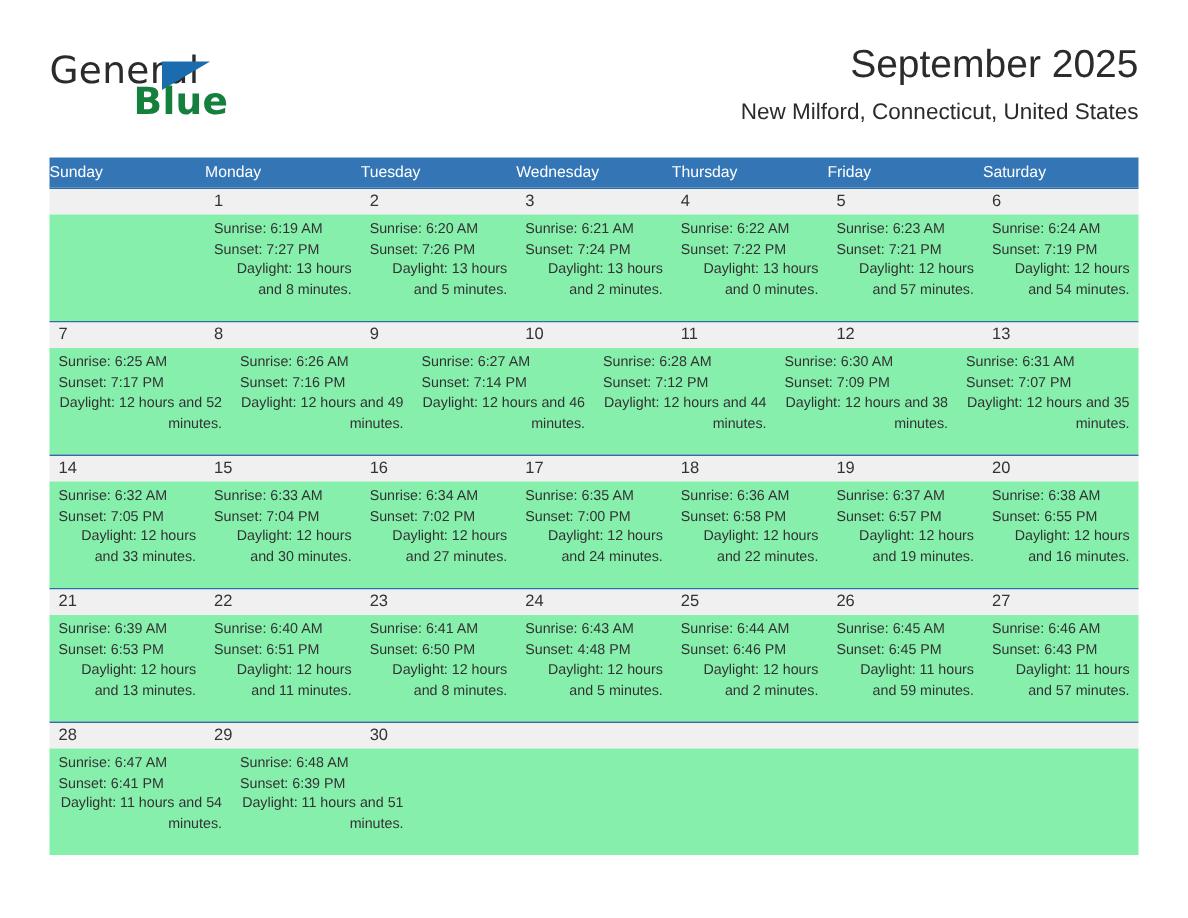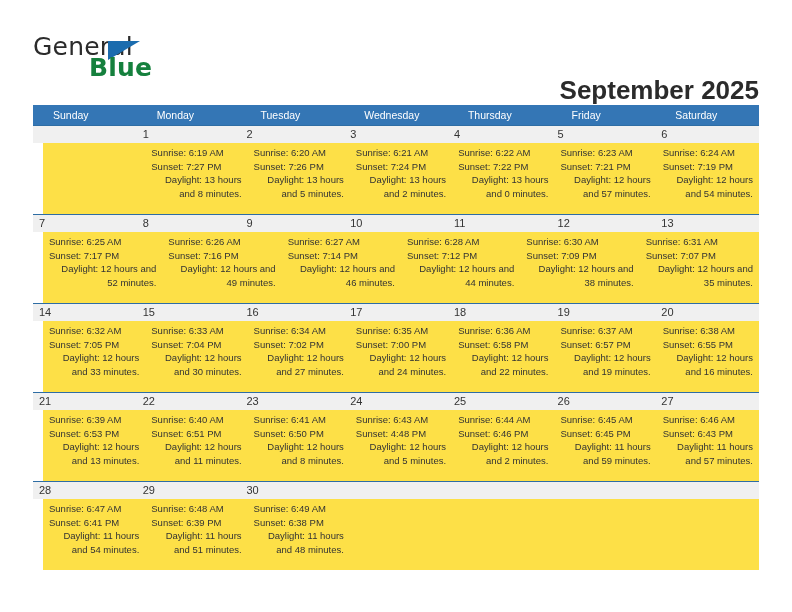--- a/index.html
+++ b/index.html
@@ -67,25 +67,24 @@
   }
 
   .title-block {
     position: absolute;
     right: 0;
     top: 0;
     text-align: right;
   }
   .cal-title {
     font-size: 26px;
-    font-weight: 700;
+    font-weight: 400;
     color: #2b2b2b;
     line-height: 32px;
     white-space: nowrap;
-    margin-top: 48px;
   }
   .cal-subtitle {
     margin-top: 8px;
     font-size: 15px;
     font-weight: 400;
     color: #2b2b2b;
     line-height: 18px;
     white-space: nowrap;
   }
 
@@ -99,41 +98,40 @@
   .weekday-row {
     display: flex;
     background: #3476b5;
     height: 20px;
   }
   .weekday {
     flex: 1 1 0;
     color: #ffffff;
     font-size: 10.5px;
     line-height: 20px;
-    padding-left: 20px;
+    padding-left: 0;
     box-sizing: border-box;
     white-space: nowrap;
   }
 
   .week {
     border-top: 1.5px solid #2e6da4;
   }
   .week:first-of-type {
     border-top: none;
   }
   .week-daynums {
     display: flex;
     background: #f0f0f0;
     height: 17px;
   }
   .week-bodies {
     display: flex;
-    background: #fde047;
+    background: #86efac;
     height: 71px;
-    margin-left: 10px;
   }
   .daynum {
     flex: 1 1 0;
     box-sizing: border-box;
     padding-left: 6px;
     font-size: 11px;
     line-height: 17px;
     color: #333333;
   }
   .daybody {
@@ -390,25 +388,20 @@
           <div>Sunrise: 6:47 AM</div>
           <div>Sunset: 6:41 PM</div>
           <div class="daylight-line">Daylight: 11 hours and 54 minutes.</div>
         </div>
         <div class="daybody">
           <div>Sunrise: 6:48 AM</div>
           <div>Sunset: 6:39 PM</div>
           <div class="daylight-line">Daylight: 11 hours and 51 minutes.</div>
         </div>
         <div class="daybody">
-          <div>Sunrise: 6:49 AM</div>
-          <div>Sunset: 6:38 PM</div>
-          <div class="daylight-line">Daylight: 11 hours and 48 minutes.</div>
-        </div>
-        <div class="daybody">
           <div></div>
           <div></div>
           <div class="daylight-line"></div>
         </div>
         <div class="daybody">
           <div></div>
           <div></div>
           <div class="daylight-line"></div>
         </div>
         <div class="daybody">

